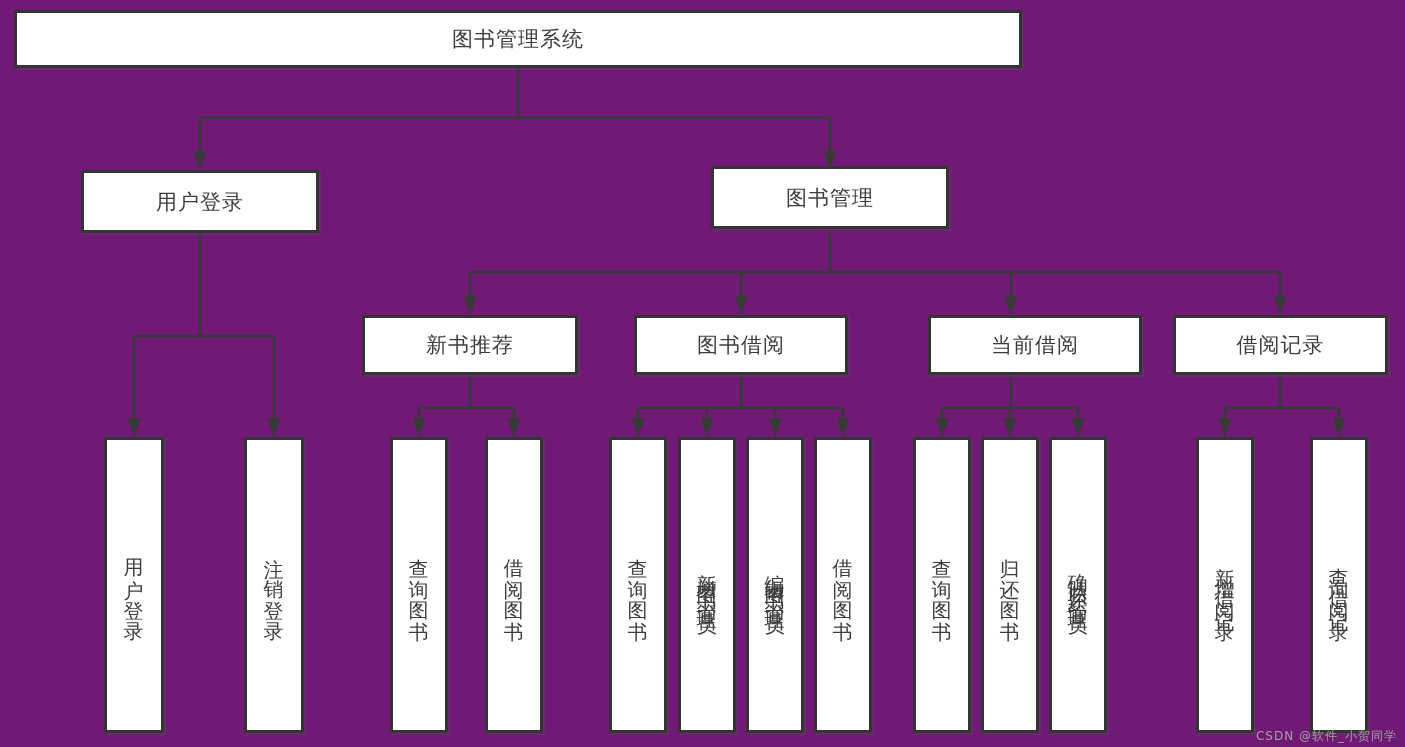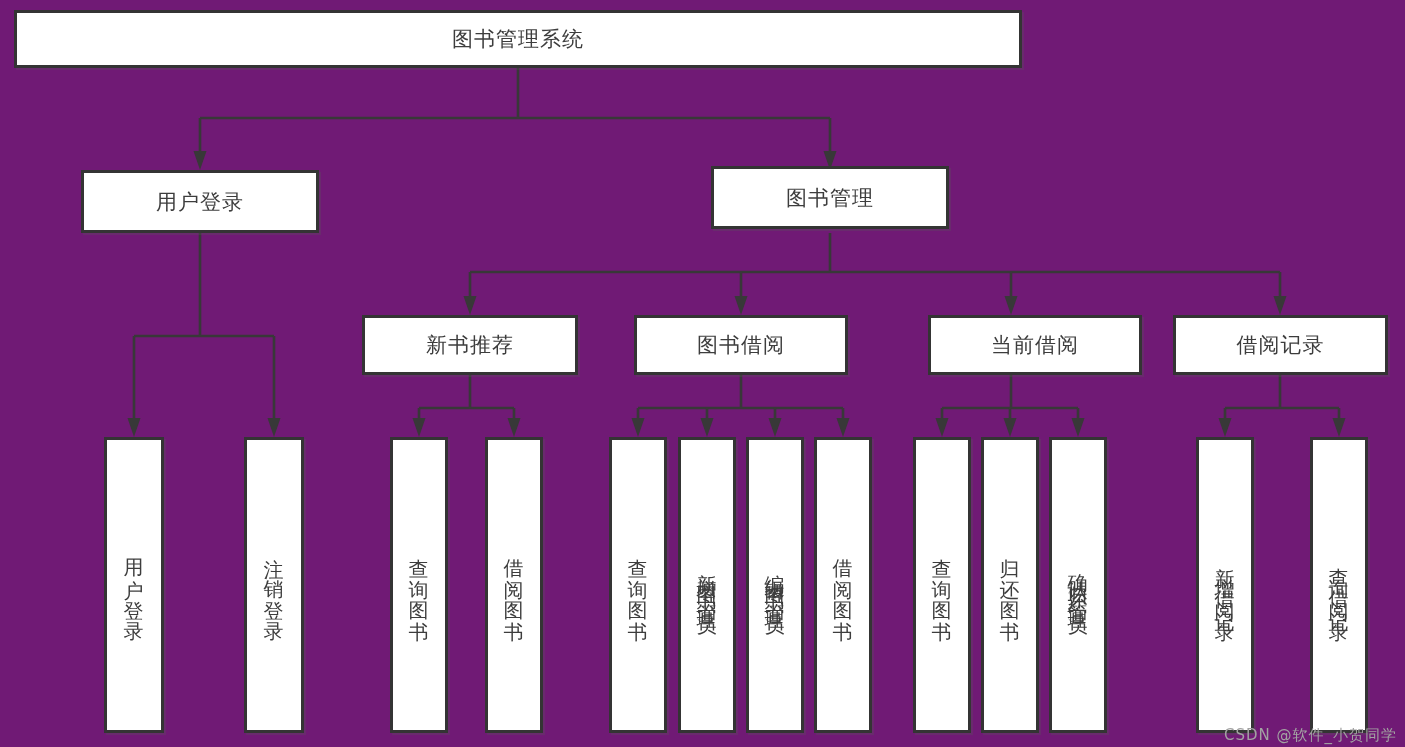--- a/index.html
+++ b/index.html
@@ -55,21 +55,21 @@
     white-space: nowrap;
   }
   .box.v span.ls4  { letter-spacing: 21px; }  
   .box.v span.ls6  { letter-spacing: 11px; }  
   .box.v span.ls8  { letter-spacing: 6px;  }  
 
   .watermark {
     position: absolute;
     right: 8px;
     bottom: 2px;
-    font-size: 15px;
+    font-size: 12px;
     color: #a2a2a2;
     letter-spacing: 1px;
     white-space: nowrap;
   }
 </style>
 </head>
 <body>
 
 <div class="canvas">
 

